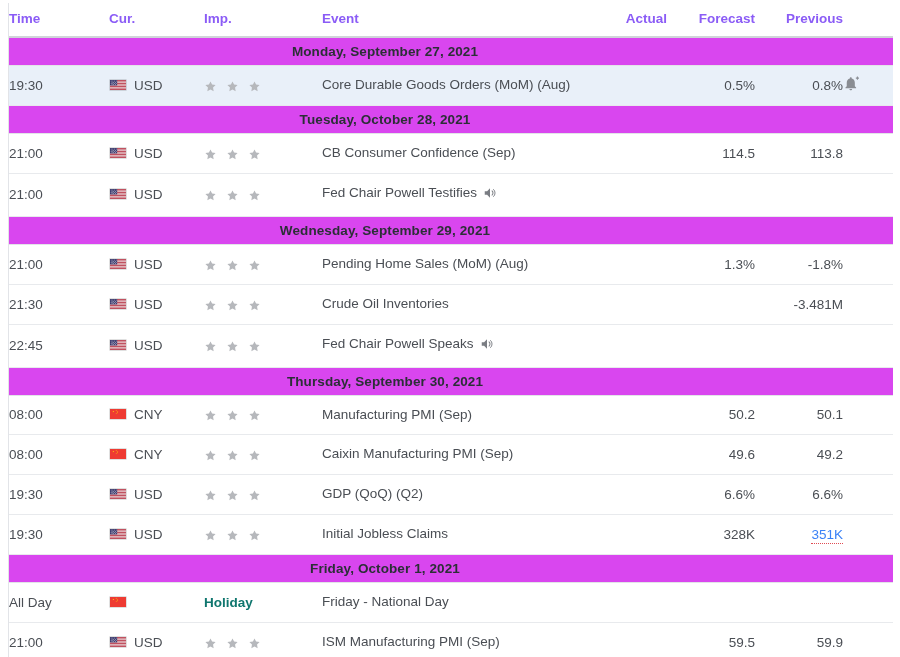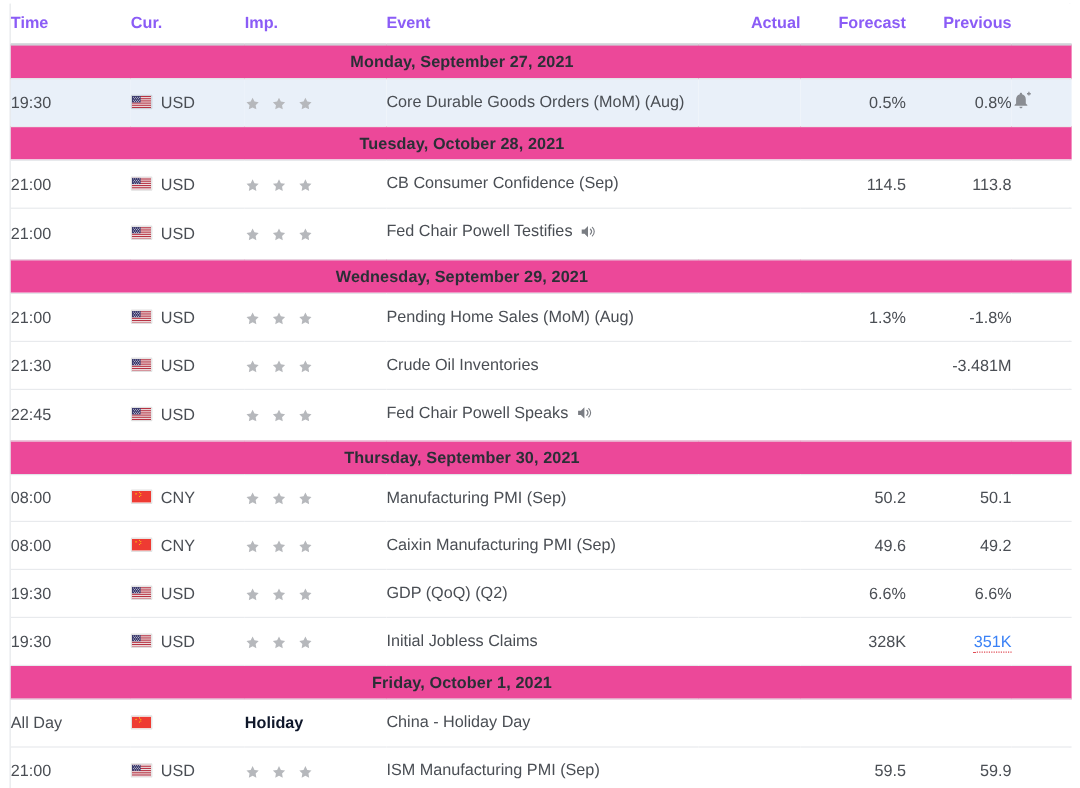--- a/index.html
+++ b/index.html
@@ -58,21 +58,21 @@
   col.c-cur    { width: 95px; }
   col.c-imp    { width: 118px; }
   col.c-event  { width: 260px; }
   col.c-actual { width: 85px; }
   col.c-fore   { width: 88px; }
   col.c-prev   { width: 88px; }
   col.c-bell   { width: 50px; }
 
   
   tr.day-row td {
-    background: #ec4899;
+    background: #d946ef;
     border-top: 1px solid #e2e4e8;
     border-bottom: 1px solid #e2e4e8;
     text-align: center;
     font-weight: bold;
     font-size: 13.5px;
     color: #2b2f36;
     padding: 6px 0 6px 0;
     letter-spacing: 0.1px;
   }
   tr.day-row td .day-inner {
@@ -121,21 +121,21 @@
   .star {
     display: inline-block;
     margin-right: 9px;
     vertical-align: middle;
   }
   .star:last-child { margin-right: 0; }
   .star svg { display: block; }
 
   .holiday-label {
     font-weight: bold;
-    color: #0f172a;
+    color: #0f766e;
     font-size: 13.5px;
     margin-top: 11px;
   }
 
   
   .speaker-icon {
     display: inline-block;
     margin-left: 6px;
     vertical-align: -3px;
   }
@@ -612,21 +612,21 @@
                 <rect width="19" height="13" fill="#ee3b33"></rect>
                 <g fill="#ffde00">
                   <polygon points="4,2.2 4.75,4.3 2.9,3 5.1,3 3.25,4.3"></polygon>
                   <circle cx="7.4" cy="1.6" r="0.55"></circle>
                   <circle cx="8.7" cy="3" r="0.55"></circle>
                   <circle cx="8.7" cy="4.9" r="0.55"></circle>
                   <circle cx="7.4" cy="6.1" r="0.55"></circle>
                 </g>
               </svg></span></td>
           <td class="t-imp"><span class="holiday-label">Holiday</span></td>
-          <td class="t-event"><span>China - Holiday Day</span></td>
+          <td class="t-event"><span>Friday - National Day</span></td>
           <td class="t-actual"></td>
           <td class="t-fore"></td>
           <td class="t-prev"></td>
           <td class="t-bell"></td>
         </tr>
         <tr class="ev">
           <td class="t-time">21:00</td>
           <td class="t-cur"><span class="flag"><svg viewBox="0 0 19 13" preserveAspectRatio="none">
                 <rect width="19" height="13" fill="#f2f2f2"></rect>
                 <g fill="#b22234">

